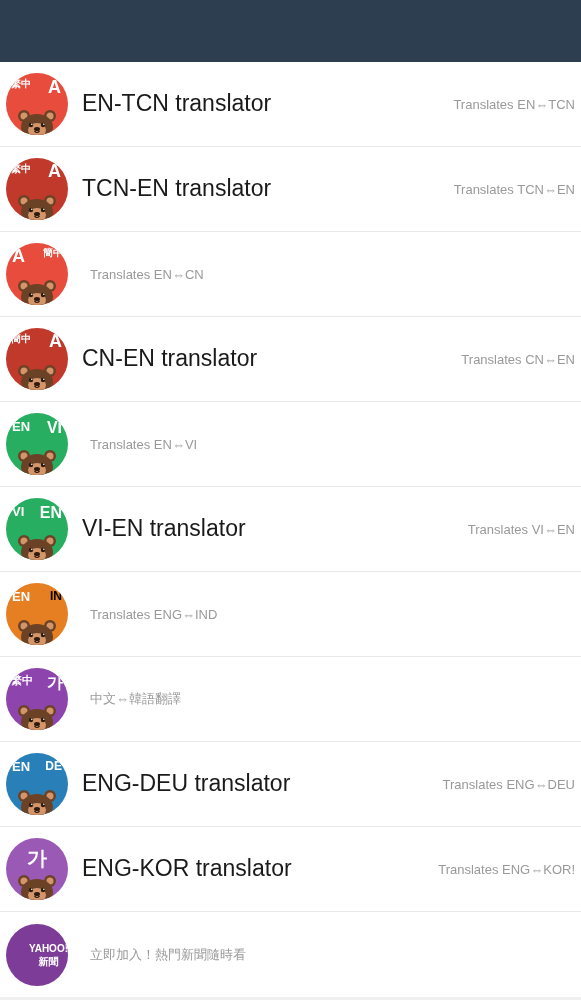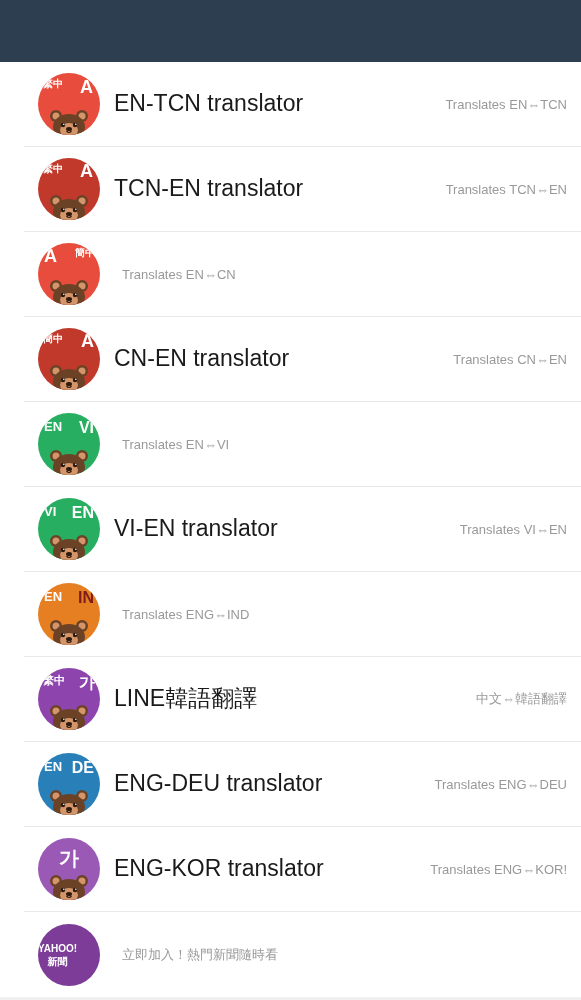--- a/index.html
+++ b/index.html
@@ -38,25 +38,24 @@
       line-height: 1;
     }
 
     
     .account-list {
       background: #ffffff;
     }
     .account-item {
       display: flex;
       align-items: center;
-      padding: 10px 14px;
+      padding: 10px 6px;
       border-bottom: 1px solid #e8e8e8;
       cursor: pointer;
       min-height: 85px;
-      margin-left: 24px;
     }
     .account-item:last-child {
       border-bottom: none;
     }
 
     
     .avatar {
       width: 62px;
       height: 62px;
       border-radius: 50%;
@@ -311,21 +310,21 @@
     <div class="account-info">
       <div class="account-name">VI-EN translator</div>
     </div>
     <div class="account-right">Translates VI⇔EN</div>
   </div>
       <div class="account-item">
     <div class="avatar">
 
       <div class="avatar-bg" style="background:#e67e22;">
         <div style="position:absolute;top:6px;left:6px;color:#fff;font-weight:bold;font-size:13px;z-index:3;">EN</div>
-        <div style="position:absolute;top:6px;right:6px;color:#7f1d1d;font-weight:bold;font-size:16px;z-index:3;">IN</div>
+        <div style="position:absolute;top:6px;right:6px;color:#000000;font-weight:bold;font-size:12px;z-index:3;">IN</div>
         <svg class="bear" viewBox="0 0 42 28" xmlns="http://www.w3.org/2000/svg">
 
     <circle cx="8" cy="7" r="6" fill="#6b4226"></circle>
     <circle cx="34" cy="7" r="6" fill="#6b4226"></circle>
     <circle cx="8" cy="7" r="3.5" fill="#d4956a"></circle>
     <circle cx="34" cy="7" r="3.5" fill="#d4956a"></circle>
 
     <ellipse cx="21" cy="18" rx="16" ry="13" fill="#6b4226"></ellipse>
 
     <ellipse cx="21" cy="21" rx="9" ry="7" fill="#d4956a"></ellipse>
@@ -364,31 +363,28 @@
     <circle cx="27" cy="16" r="2.2" fill="#2c1a0e"></circle>
     <circle cx="15.8" cy="15.3" r="0.8" fill="#fff"></circle>
     <circle cx="27.8" cy="15.3" r="0.8" fill="#fff"></circle>
 
     <ellipse cx="21" cy="20" rx="3" ry="2" fill="#2c1a0e"></ellipse>
 
     <path d="M18.5 22 Q21 25 23.5 22" stroke="#2c1a0e" stroke-width="1.2" fill="none"></path>
   </svg>
       </div>
     </div>
-    <div class="account-info">
-      <div class="account-name">LINE韓語翻譯</div>
-    </div>
     <div class="account-right">中文⇔韓語翻譯</div>
   </div>
       <div class="account-item">
     <div class="avatar">
 
       <div class="avatar-bg" style="background:#2980b9;">
         <div style="position:absolute;top:6px;left:6px;color:#fff;font-weight:bold;font-size:13px;z-index:3;">EN</div>
-        <div style="position:absolute;top:6px;right:6px;color:#fff;font-weight:bold;font-size:16px;z-index:3;">DE</div>
+        <div style="position:absolute;top:6px;right:6px;color:#fff;font-weight:bold;font-size:12px;z-index:3;">DE</div>
         <svg class="bear" viewBox="0 0 42 28" xmlns="http://www.w3.org/2000/svg">
 
     <circle cx="8" cy="7" r="6" fill="#6b4226"></circle>
     <circle cx="34" cy="7" r="6" fill="#6b4226"></circle>
     <circle cx="8" cy="7" r="3.5" fill="#d4956a"></circle>
     <circle cx="34" cy="7" r="3.5" fill="#d4956a"></circle>
 
     <ellipse cx="21" cy="18" rx="16" ry="13" fill="#6b4226"></ellipse>
 
     <ellipse cx="21" cy="21" rx="9" ry="7" fill="#d4956a"></ellipse>
@@ -437,20 +433,20 @@
       </div>
     </div>
     <div class="account-info">
       <div class="account-name">ENG-KOR translator</div>
     </div>
     <div class="account-right">Translates ENG⇔KOR!</div>
   </div>
       <div class="account-item">
     <div class="avatar">
 
-      <div class="avatar-bg" style="background:#7d3c98; flex-direction:column; align-items:flex-start; justify-content:center;">
+      <div class="avatar-bg" style="background:#7d3c98; flex-direction:column; align-items:flex-end; justify-content:center;">
         <div style="color:#fff;font-weight:bold;font-size:10px;z-index:3;text-align:center;line-height:1.3;">YAHOO!<br>新聞</div>
       </div>
     </div>
     <div class="account-right">立即加入！熱門新聞隨時看</div>
   </div>
     </div>
 </div>
 
 </body></html>

